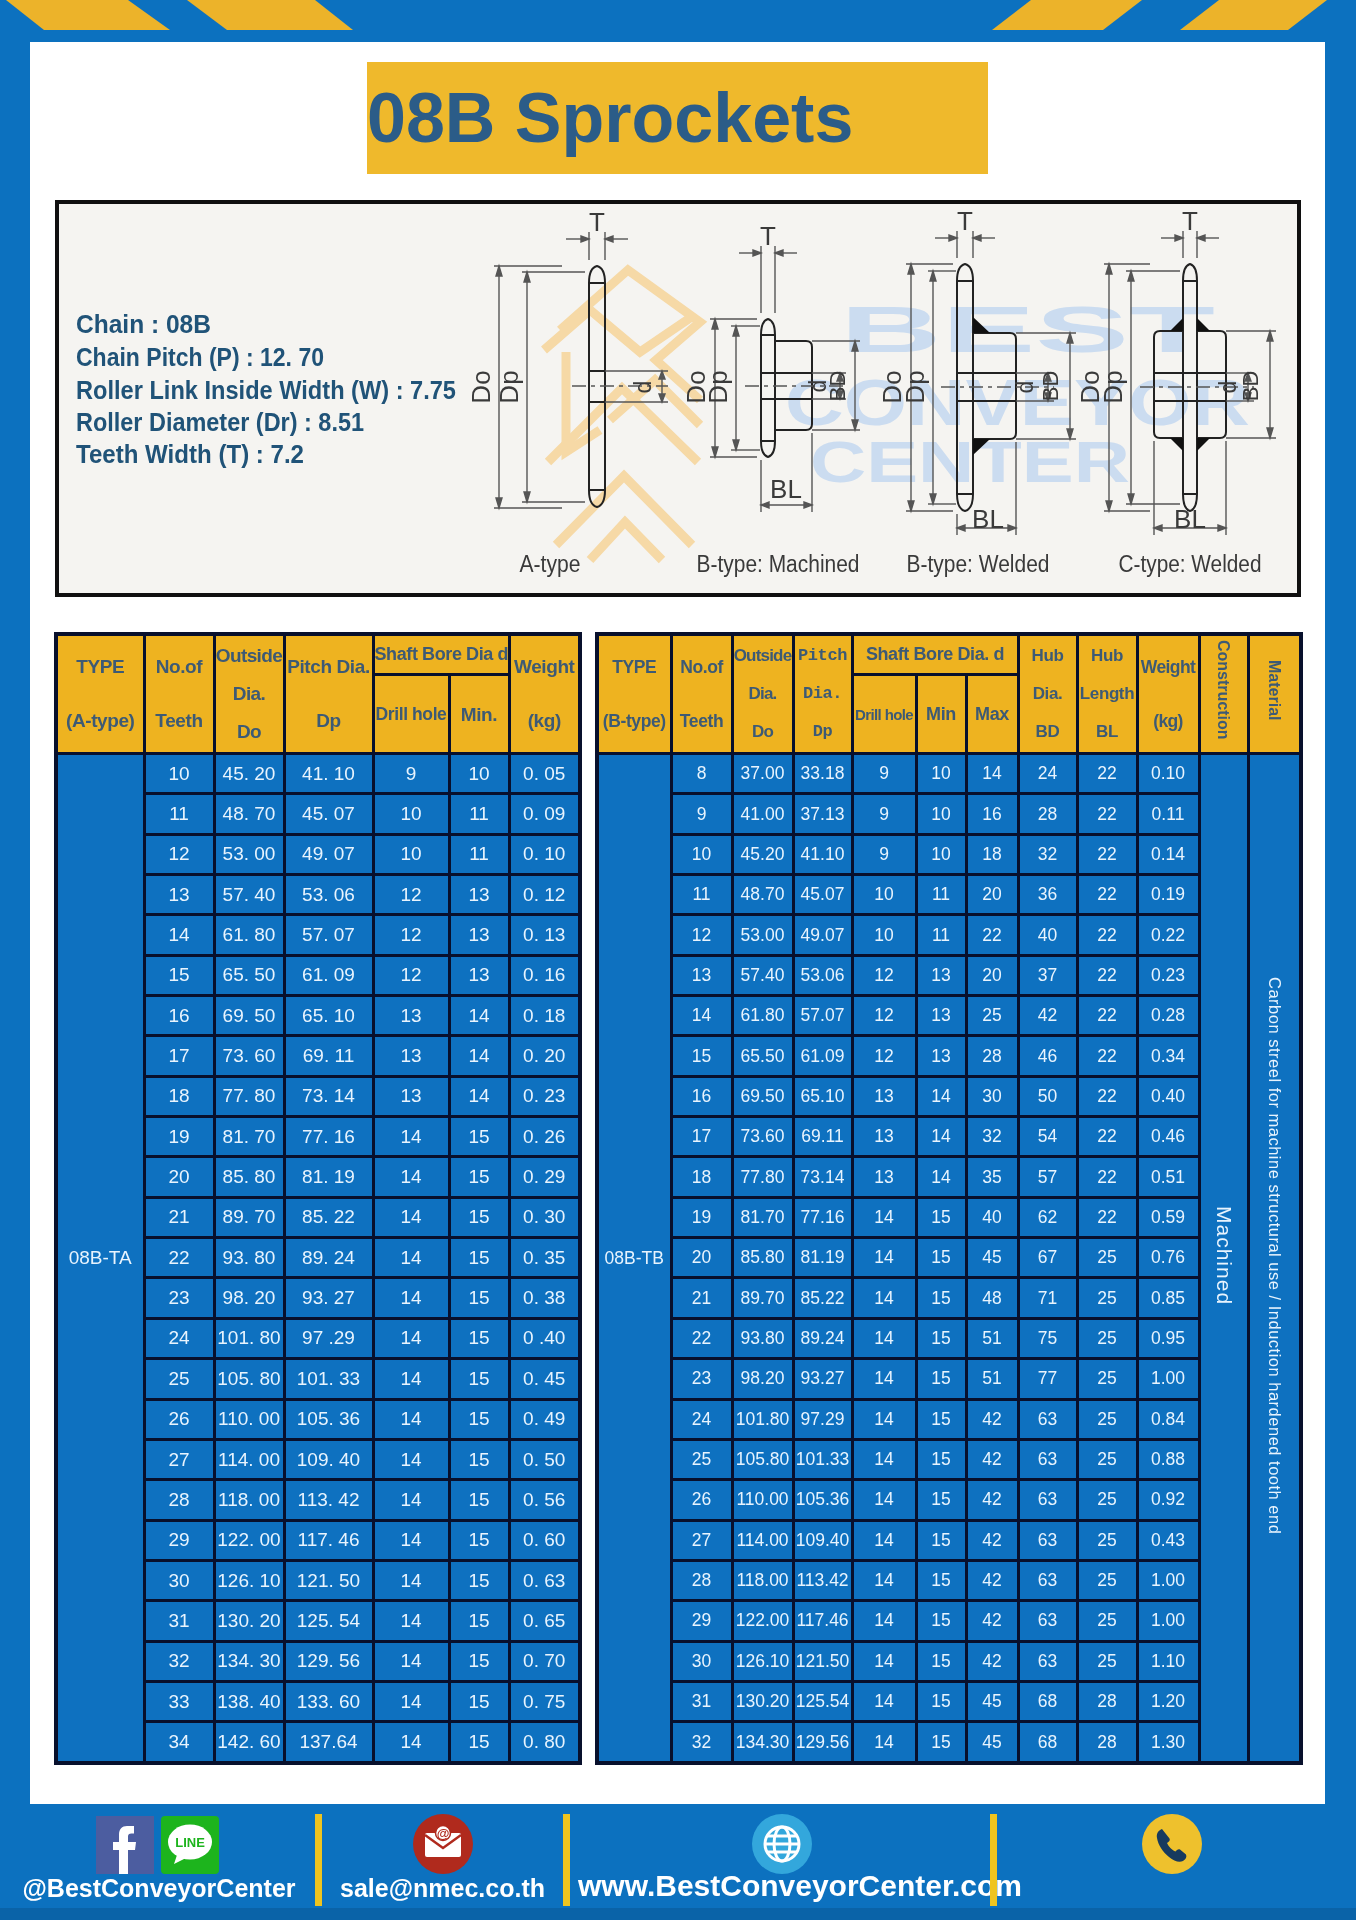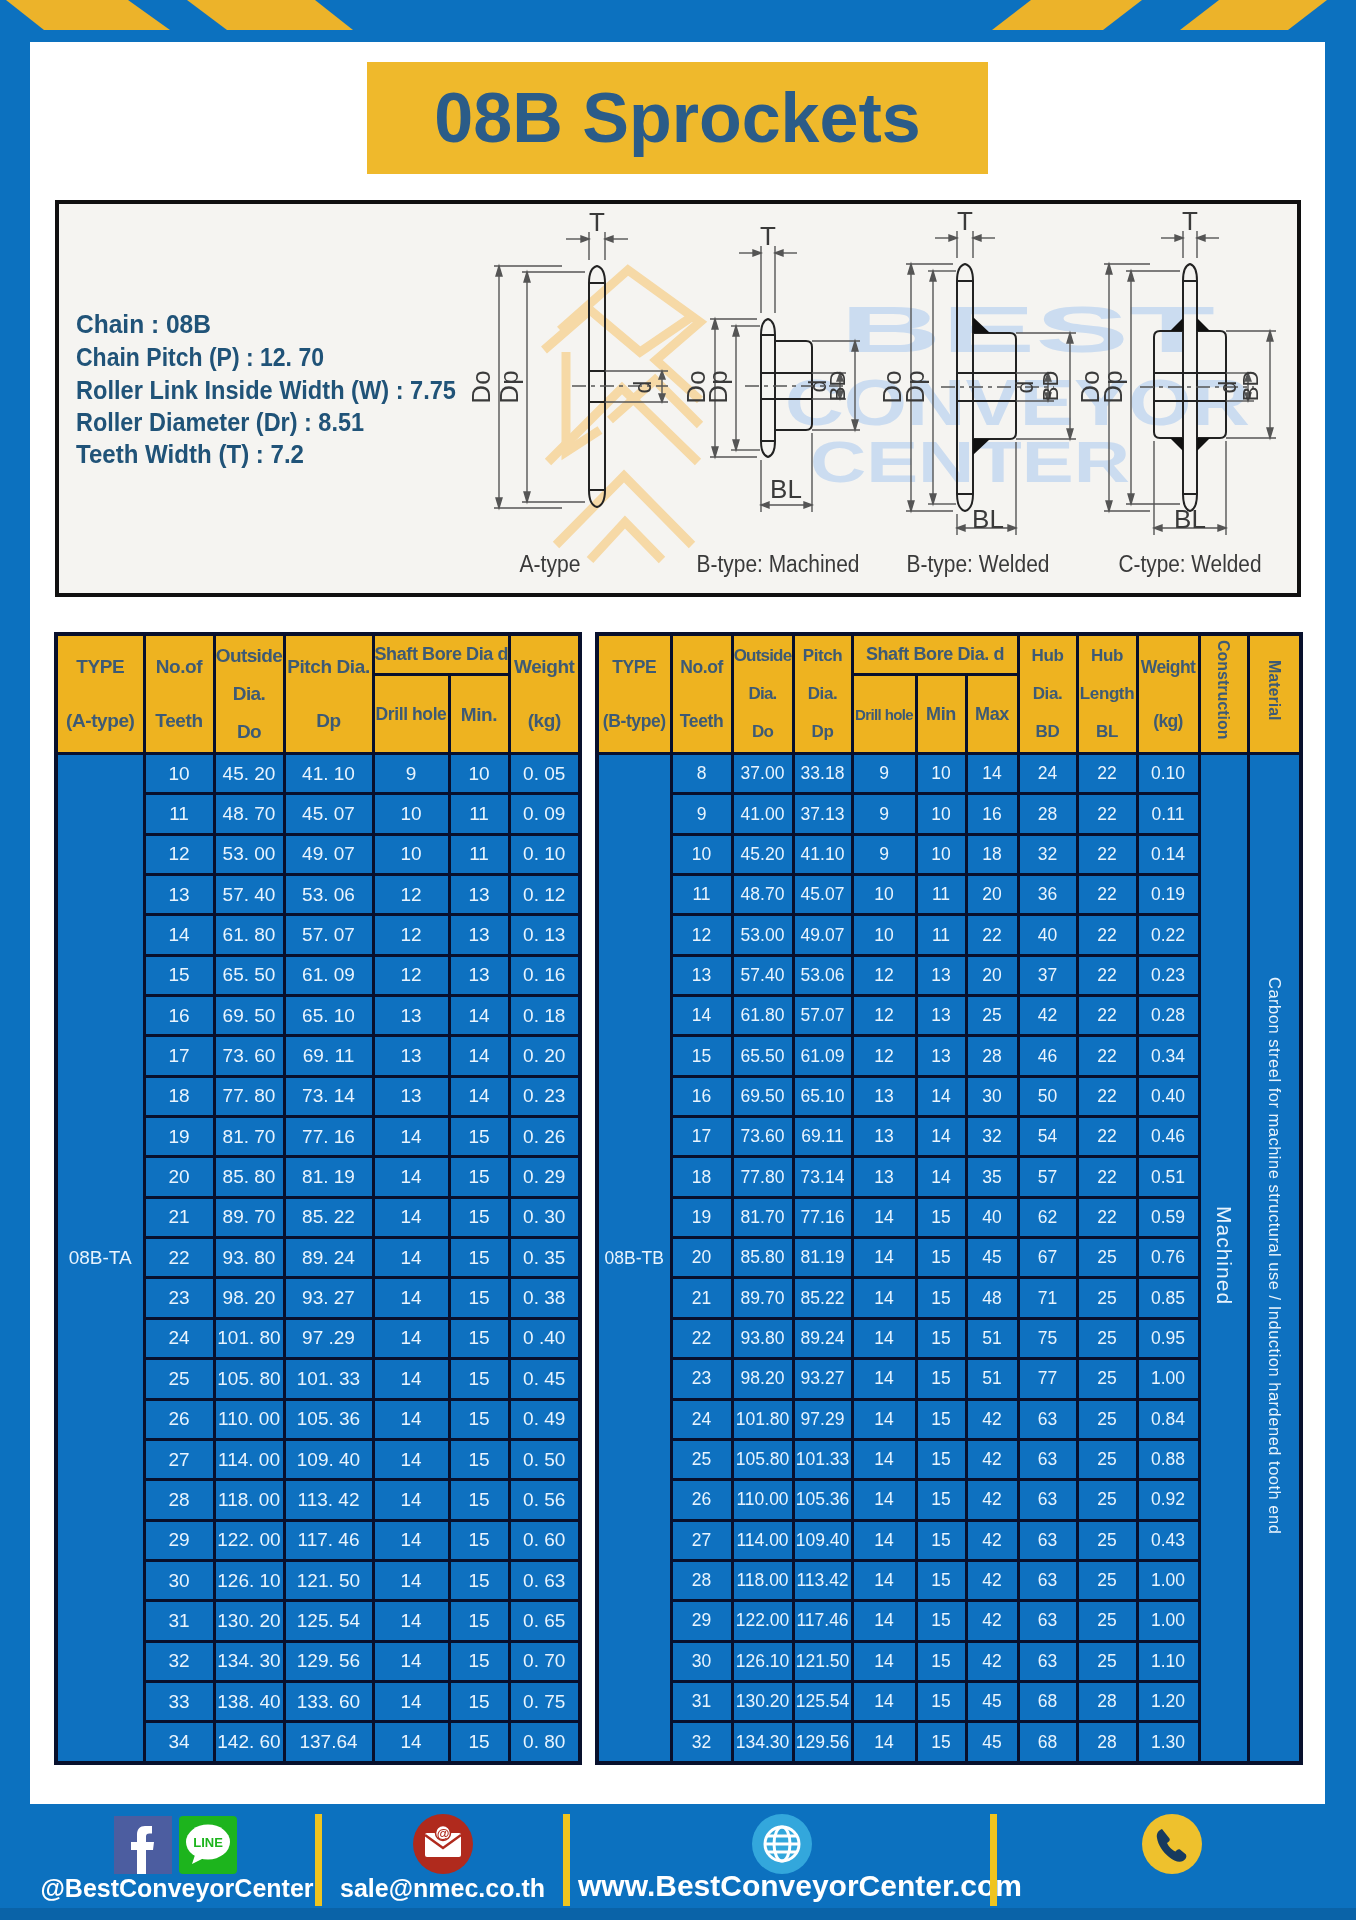--- a/index.html
+++ b/index.html
@@ -40,21 +40,21 @@
   <polygon points="1219,0 1327,0 1288,30 1180,30" fill="#ecb32a"></polygon>
 </svg>
 </div>
 
 <div class="abs" style="left:0;top:42px;width:30px;height:1762px;background:#0c71bf;"></div>
 
 <div class="abs" style="left:1325px;top:42px;width:31px;height:1762px;background:#0c71bf;"></div>
 
 <div class="abs" style="left:367px;top:62px;width:621px;height:112px;background:#efb92c;"></div>
 
-<div class="abs" style="left:367px;top:62px;width:621px;height:112px;line-height:112px;text-align:center;
+<div class="abs" style="left:367px;top:62px;width:621px;height:112px;line-height:112px;text-align:left;
      font-size:70px;font-weight:bold;color:#2b5c88;letter-spacing:0px;">08B Sprockets</div>
 
 <div class="abs" style="left:55px;top:200px;width:1246px;height:397px;border:4px solid #101010;
      box-sizing:border-box;background:#f5f4f1;">
 <svg width="1238" height="389" viewBox="59 204 1238 389" style="position:absolute;left:0;top:0;">
 
   <g fill="none" stroke="#f6d9a6" stroke-width="9" stroke-linejoin="miter">
     <path d="M560,330 L628,270 L700,322 L656,360 L700,400"></path>
     <path d="M544,350 L590,310 L640,352 L690,318"></path>
     <path d="M566,352 L566,452 L600,430"></path>
@@ -552,21 +552,21 @@
         <col style="width:60px">
         <col style="width:62px">
         <col style="width:49px">
         <col style="width:53px">
       </colgroup>
   <tbody>
         <tr class="hdr">
     <td rowspan="2" style="width:74px;"><span class="h2">TYPE<br>(B-type)</span></td>
     <td rowspan="2" style="width:61px;"><span class="h2">No.of<br>Teeth</span></td>
     <td rowspan="2" style="width:61px;letter-spacing:-0.8px;"><span class="h3">Outside<br>Dia.<br>Do</span></td>
-    <td rowspan="2" style="width:59px;"><span class="h3">Pitch<br>Dia.<br>Dp</span></td>
+    <td rowspan="2" style="width:59px;font-family:Liberation Mono, monospace;"><span class="h3">Pitch<br>Dia.<br>Dp</span></td>
     <td colspan="3" style="height:37px;">Shaft Bore Dia. d</td>
     <td rowspan="2" style="width:59px;"><span class="h3">Hub<br>Dia.<br>BD</span></td>
     <td rowspan="2" style="width:60px;"><span class="h3">Hub<br>Length<br>BL</span></td>
     <td rowspan="2" style="width:62px;letter-spacing:-0.6px;"><span class="h2">Weight<br>(kg)</span></td>
     <td rowspan="2" style="width:49px;"><span class="vt">Construction</span></td>
     <td rowspan="2" style="width:53px;"><span class="vt">Material</span></td>
   </tr>
   <tr class="hdr" style="height:79px;">
     <td style="width:64px;font-size:15px;letter-spacing:-0.6px;">Drill hole</td>
     <td style="width:50px;">Min</td>
@@ -850,21 +850,21 @@
           <td class="bodytd">28</td>
           <td class="bodytd">1.30</td>
         </tr>
 </tbody>
     </table>
 </div>
 
 <div class="abs" style="left:0;top:1804px;width:1356px;height:116px;background:#0c71bf;"></div>
 <div class="abs" style="left:0;top:1908px;width:1356px;height:12px;background:#0a63a8;"></div>
 
-<div class="fsec" style="left:26px;width:302px;text-decoration:underline;">
+<div class="fsec" style="left:8px;width:302px;text-decoration:underline;">
 
   <svg style="position:absolute;left:88px;top:12px;" width="58" height="58">
       <rect width="58" height="58" fill="#4c5da0"></rect>
       <path d="M38 10 h-7 c-5 0 -8 3.4 -8 8.6 V26 h-6 v8 h6 v24 h9 V34 h7 l1-8 h-8 v-5.4 c0-2.3 1-3.2 3.4-3.2 H38 Z" fill="#ffffff"></path>
     </svg>
 
   <svg style="position:absolute;left:153px;top:12px;" width="58" height="58">
       <rect width="58" height="58" rx="4" fill="#1db41d"></rect>
       <ellipse cx="29" cy="26" rx="22" ry="17.5" fill="#ffffff"></ellipse>
       <path d="M16 39 l-3 9 12 -6 z" fill="#ffffff"></path>

